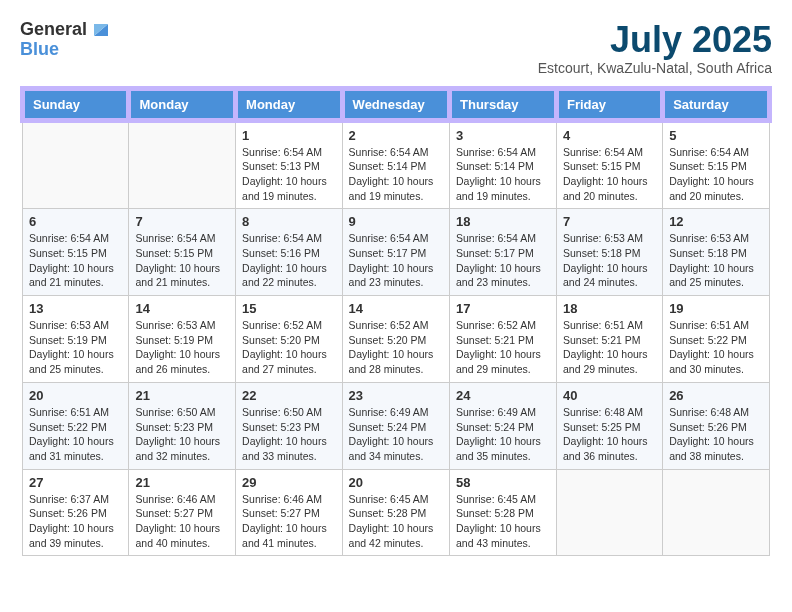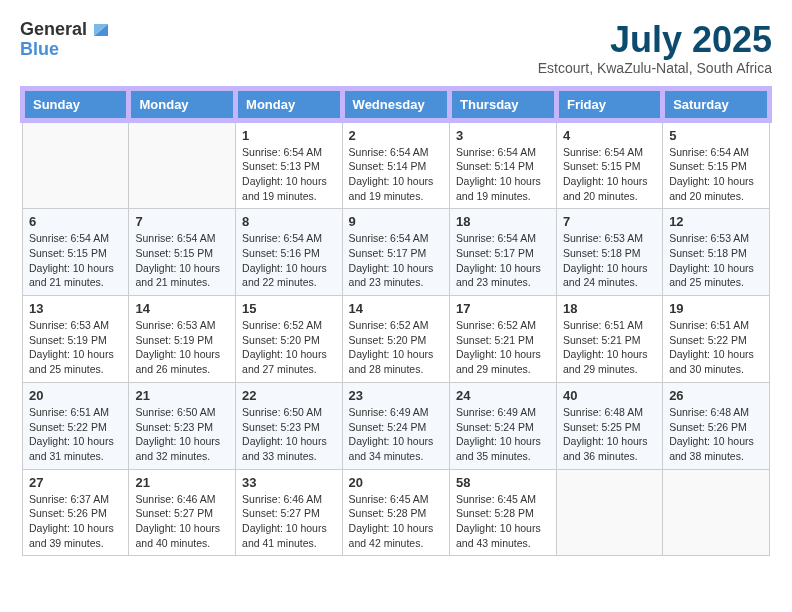--- a/index.html
+++ b/index.html
@@ -304,21 +304,21 @@
 Sunset: 5:26 PM
 Daylight: 10 hours and 39 minutes.</div>
         </td>
         <td>
           <span class="day-number">21</span>
           <div class="day-info" style="white-space: pre-line;">Sunrise: 6:46 AM
 Sunset: 5:27 PM
 Daylight: 10 hours and 40 minutes.</div>
         </td>
         <td>
-          <span class="day-number">33</span>
+          <span class="day-number">29</span>
           <div class="day-info" style="white-space: pre-line;">Sunrise: 6:46 AM
 Sunset: 5:27 PM
 Daylight: 10 hours and 41 minutes.</div>
         </td>
         <td>
           <span class="day-number">20</span>
           <div class="day-info" style="white-space: pre-line;">Sunrise: 6:45 AM
 Sunset: 5:28 PM
 Daylight: 10 hours and 42 minutes.</div>
         </td>

